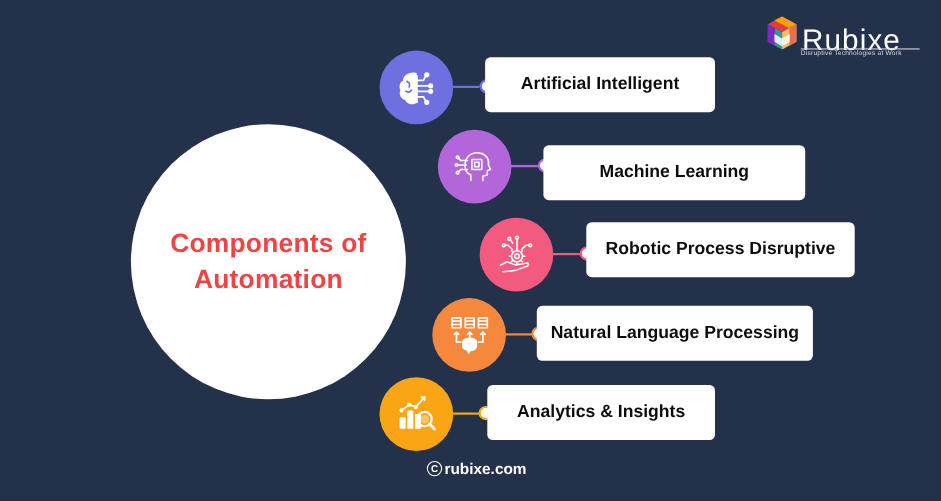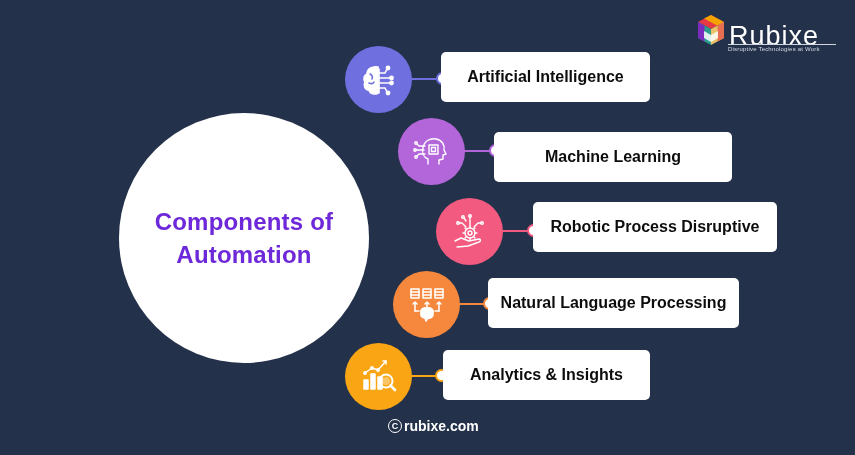--- a/index.html
+++ b/index.html
@@ -13,21 +13,21 @@
 
   
   .center-circle {
     position: absolute; left: 119px; top: 113px;
     width: 250px; height: 250px; border-radius: 50%;
     background: #ffffff;
     display: flex; align-items: center; justify-content: center; flex-direction: column;
     text-align: center;
   }
   .center-title {
-    font-weight: 700; font-size: 24px; line-height: 33px; color: #6d28d9;
+    font-weight: 700; font-size: 24px; line-height: 33px; color: #ef4444;
     letter-spacing: 0.2px;
   }
 
   
   .logo { position: absolute; left: 695px; top: 12px; width: 145px; height: 46px; }
   .logo-word {
     position: absolute; left: 34px; top: -2px;
     font-size: 27px; color: #ffffff; letter-spacing: 1px; font-weight: 400; margin-top: 11px;
   }
   .logo-tag {
@@ -97,21 +97,21 @@
         <path d="M12 15 C14 16 15 18 14 20 M11 24 C13 25 15 25 16 23" stroke="#6f6fdf"></path>
         <path d="M21 10 L21 34 M21 14 L27 14 L29 10 M21 19 L32 19 M21 24 L32 24 M21 29 L27 29 L29 33"></path>
         <circle cx="30" cy="9" r="1.6" fill="#fff"></circle>
           <circle cx="33.5" cy="19" r="1.6" fill="#fff"></circle>
         <circle cx="33.5" cy="24" r="1.6" fill="#fff"></circle>
           <circle cx="30" cy="34" r="1.6" fill="#fff"></circle>
       </svg>
     </div>
     <div class="connector" style="left:410px; top:78px; width:26px; background:#6f6fdf;"></div>
     <div class="dot" style="left:436px; top:72px; border-color:#6f6fdf;"></div>
-    <div class="label-box" style="left:441px; top:52px; width:209px;">Artificial Intelligence</div>
+    <div class="label-box" style="left:441px; top:52px; width:209px;">Artificial Intelligent</div>
   </div>
 
   <div class="item">
     <div class="icon-circle" style="left:398px; top:118px; background:#b366d9;">
       <svg viewBox="0 0 42 42" fill="none" stroke="#fff" stroke-width="1.4" stroke-linecap="round" stroke-linejoin="round">
         <path d="M17 33 L17 28 C12 26 11 21 12 17 C13 10 19 7 25 8 C31 9 34 14 33 19 L35 23 L32 24 L32 28 L28 29 L28 33"></path>
         <rect x="18" y="14" width="9" height="9"></rect>
           <rect x="20.5" y="16.5" width="4" height="4"></rect>
         <path d="M14 15 L8 15 L6 13 M13 19 L5 19 M14 23 L8 23 L6 25"></path>
         <circle cx="5" cy="12" r="1.2"></circle>

